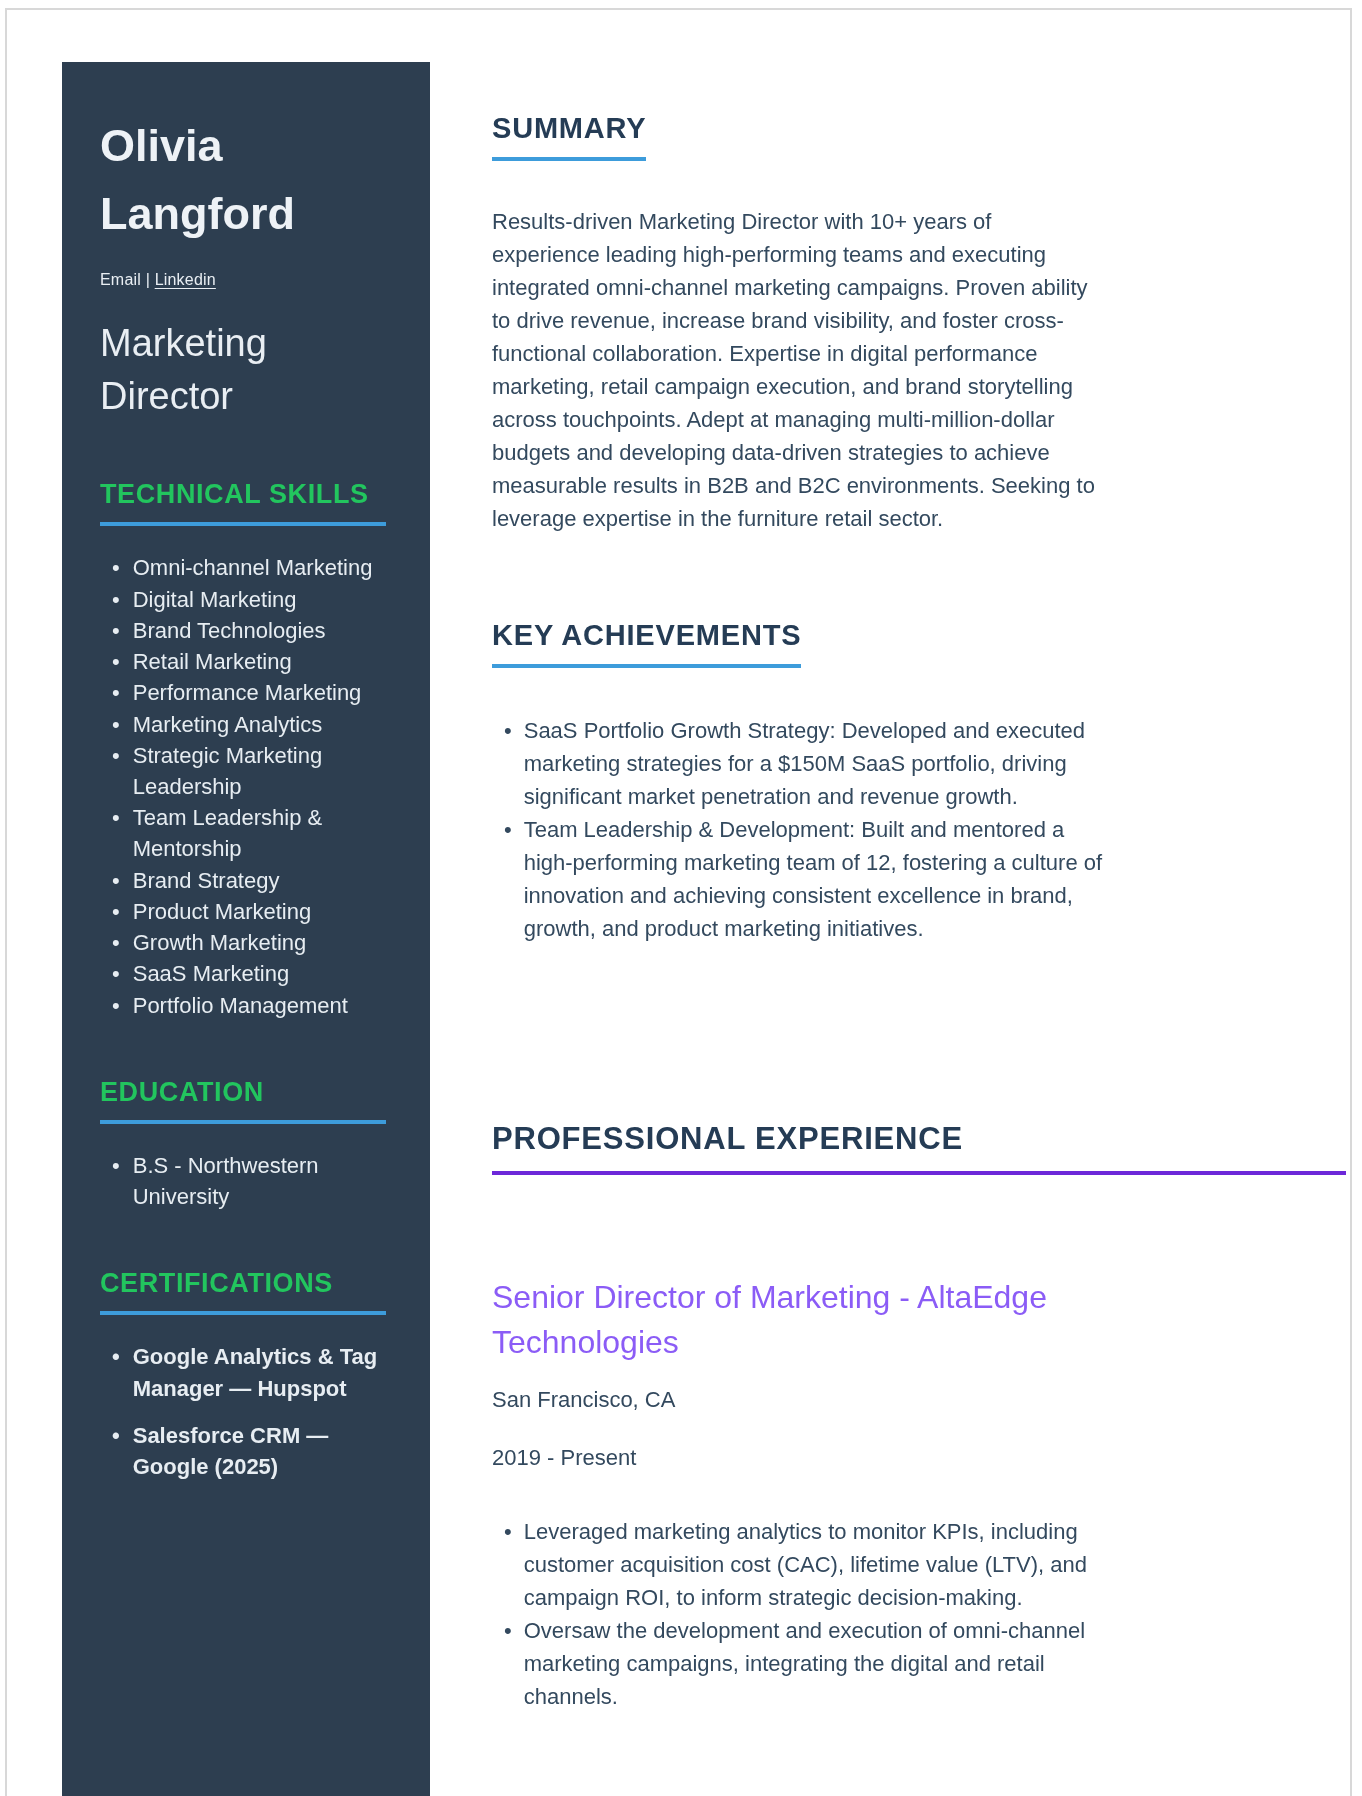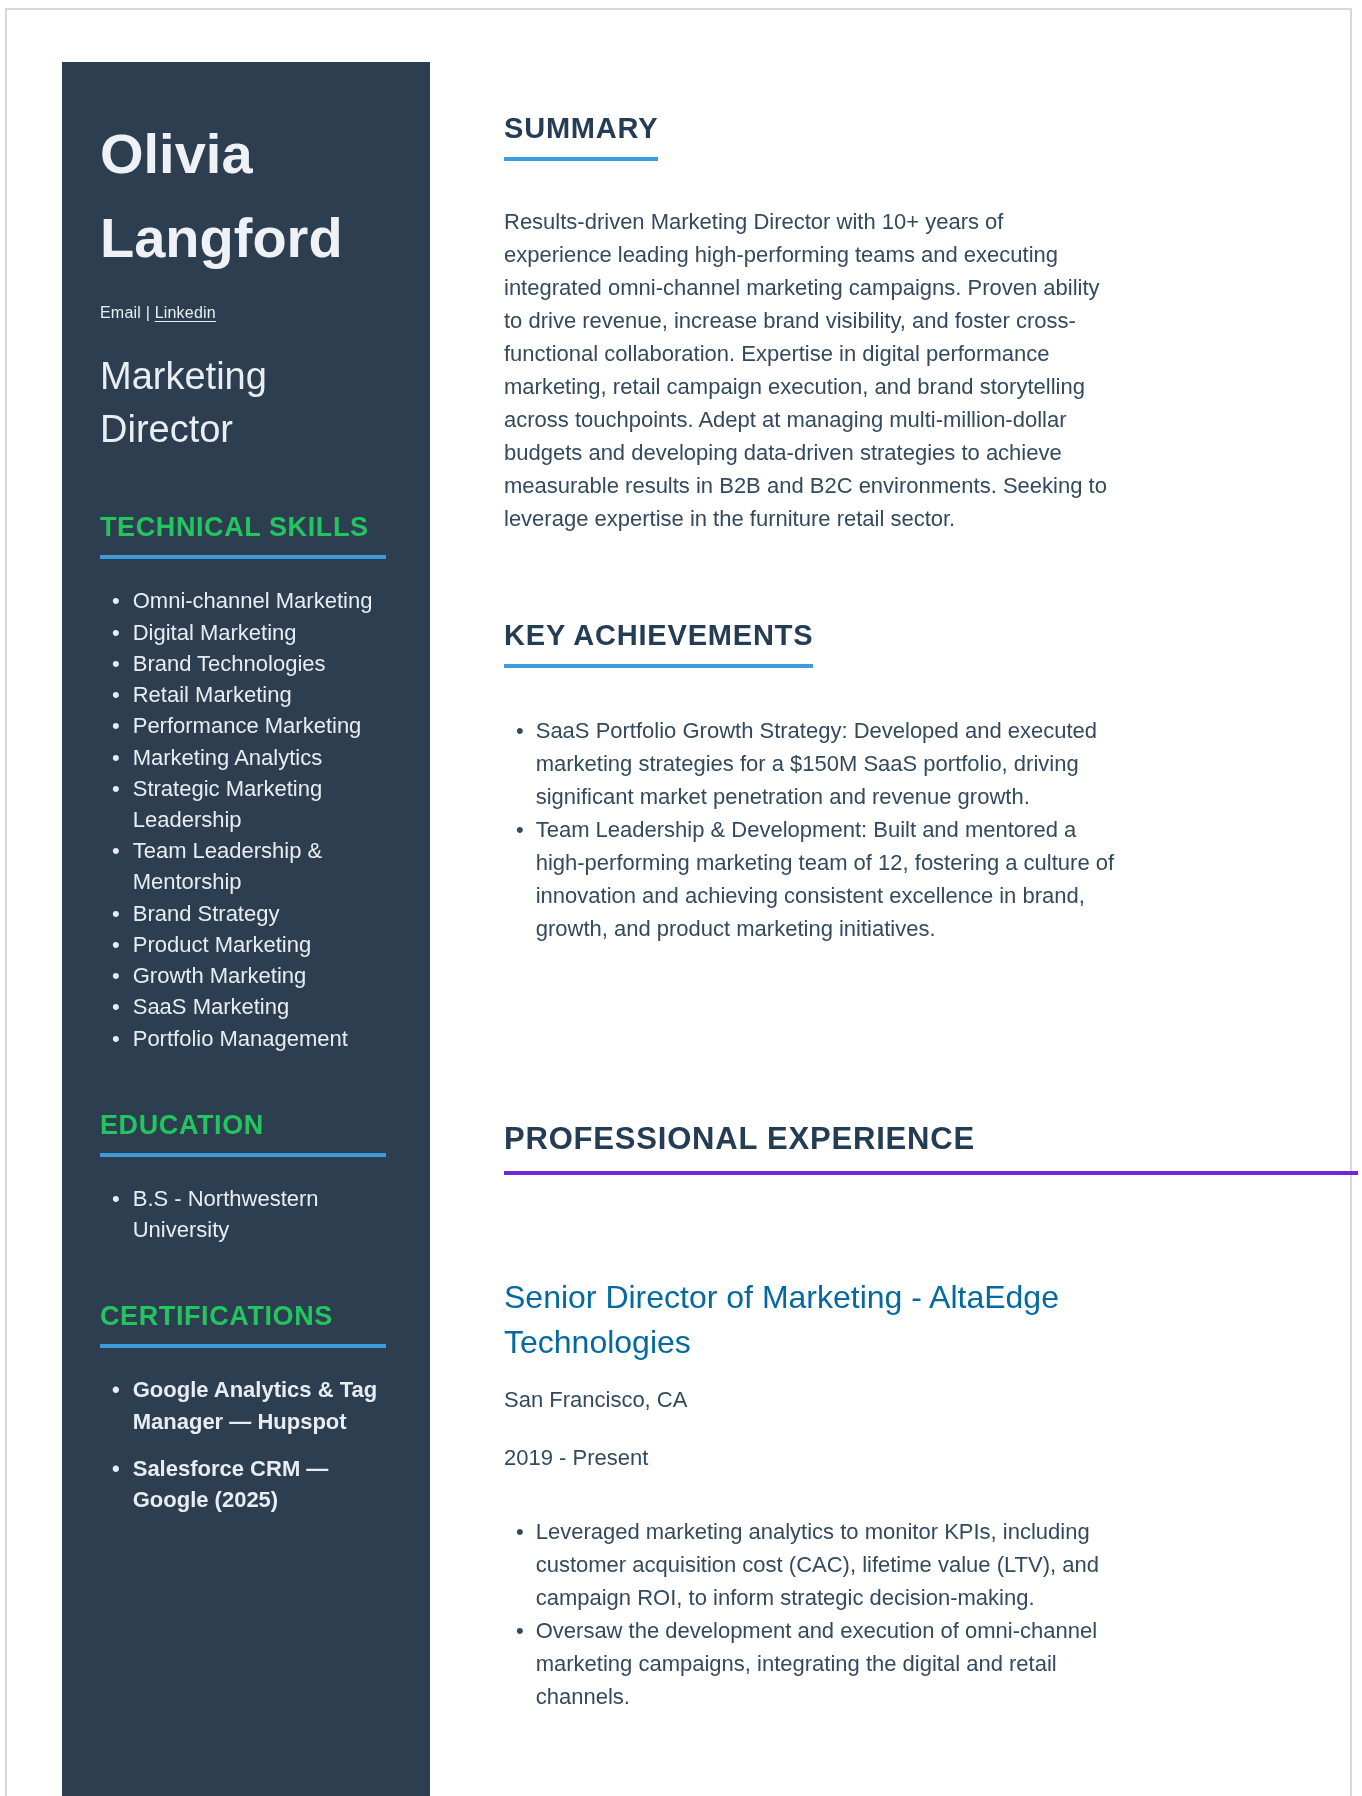--- a/index.html
+++ b/index.html
@@ -24,21 +24,21 @@
     position: absolute;
     left: 62px; top: 62px;
     width: 368px;
     bottom: -30px;
     background: #2d3e50;
     color: #e9eef3;
     padding: 50px 44px 40px 38px;
     box-sizing: border-box;
   }
   .name {
-    font-size: 56px;
+    font-size: 45px;
     font-weight: 700;
     line-height: 1.5;
     color: #eef2f6;
     margin: 0;
   }
   .contact {
     margin-top: 24px;
     font-size: 16px;
     color: #e9eef3;
     letter-spacing: 0.2px;
@@ -73,21 +73,21 @@
     line-height: 1.42;
     color: #e7edf2;
   }
   .side-list li { display: flex; gap: 13px; }
   .side-list .bullet { flex: 0 0 auto; }
   .side-list.bold { font-weight: 700; }
   .side-list.bold li + li { margin-top: 16px; }
   
   .main {
     position: absolute;
-    left: 504px; top: 0;
+    left: 492px; top: 0;
     width: 854px;
     color: #33495e;
   }
   .main-heading {
     font-size: 29px;
     font-weight: 700;
     letter-spacing: 0.8px;
     color: #253c55;
     margin: 0;
   }
@@ -117,21 +117,21 @@
   .experience-section { margin-top: 176px; }
   .experience-heading {
     font-size: 31px;
     border-bottom: 4px solid #6d28d9;
     padding-bottom: 14px;
   }
   .job { margin-top: 100px; }
   .job-title {
     font-size: 32px;
     font-weight: 400;
-    color: #0369a1;
+    color: #8b5cf6;
     line-height: 1.4;
     max-width: 620px;
     margin: 0;
   }
   .job-location { font-size: 22px; margin-top: 22px; }
   .job-dates { font-size: 22px; margin-top: 32px; }
   .job-bullets { margin-top: 44px; }
 </style>
 </head>
 <body>

